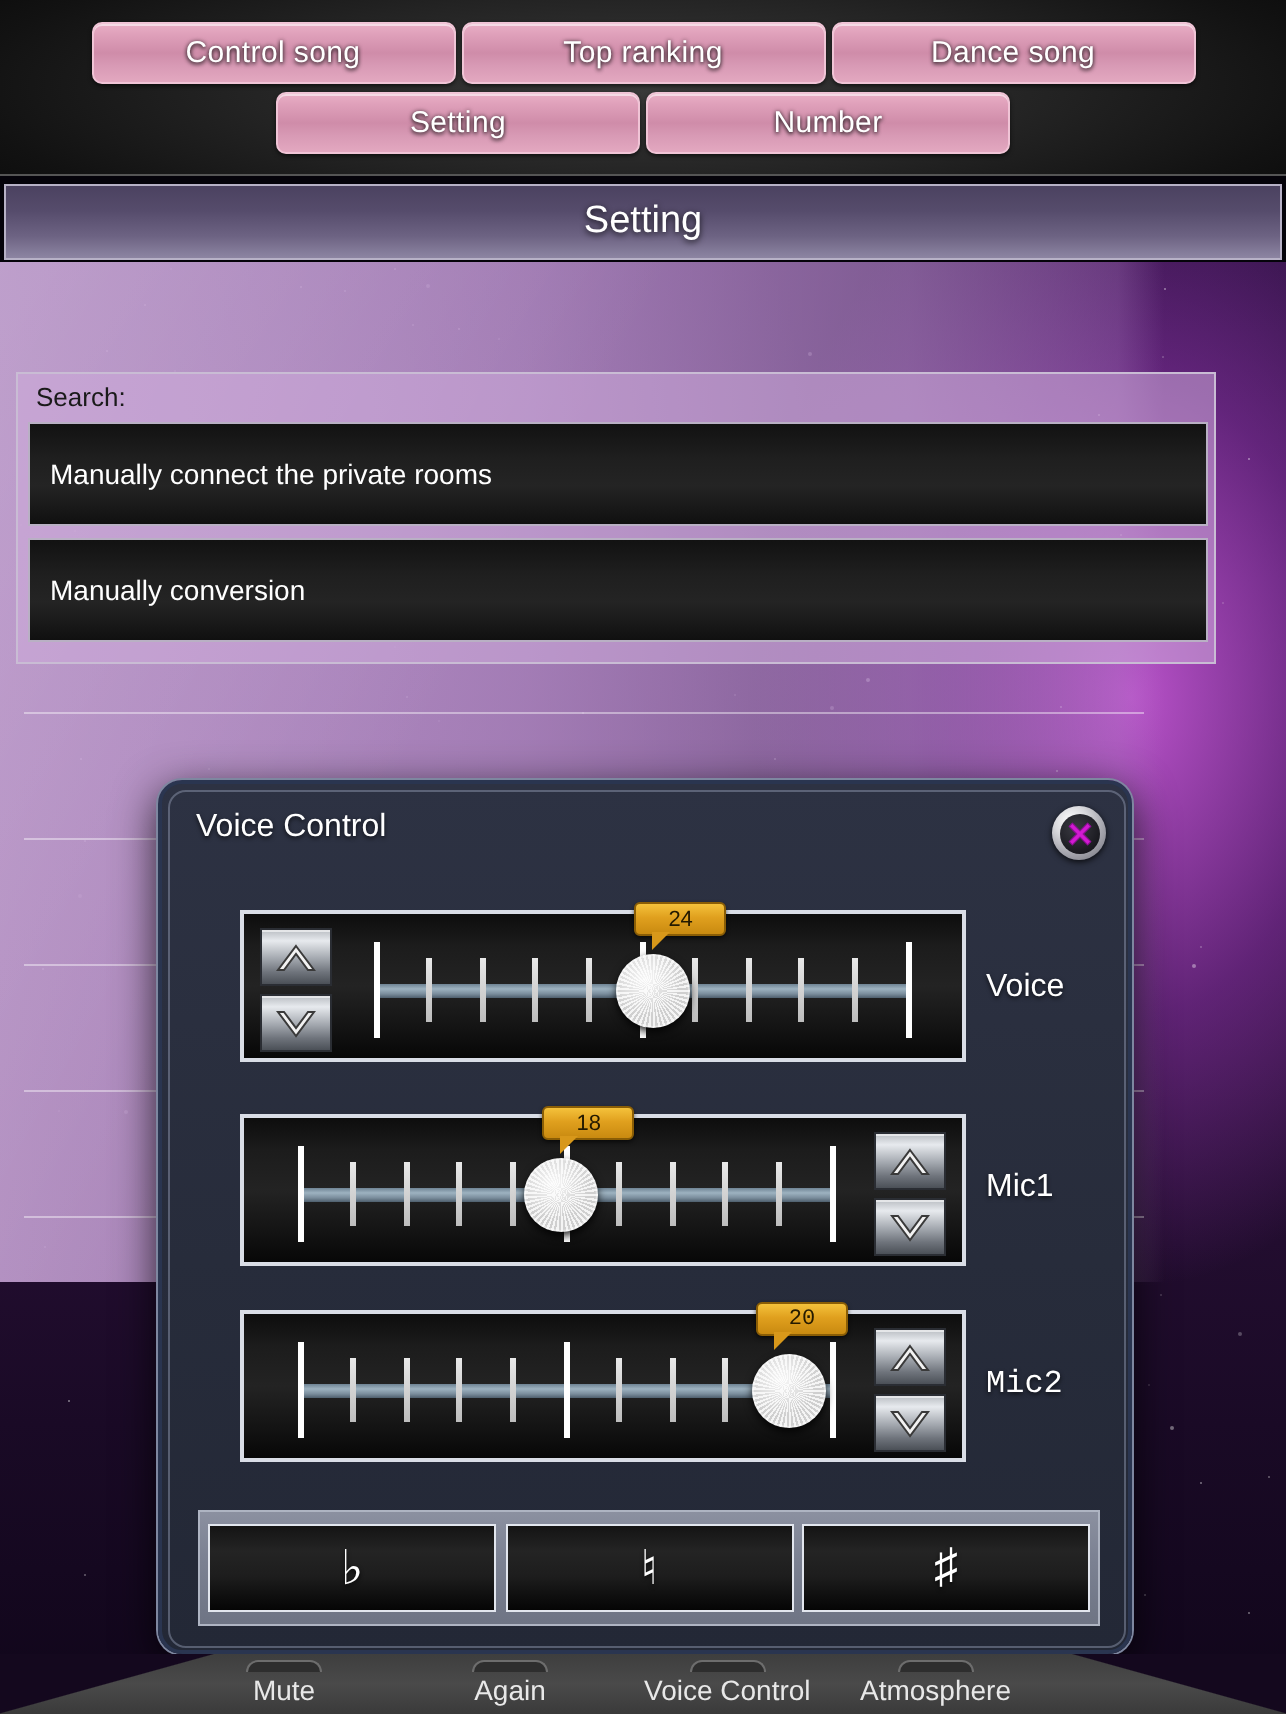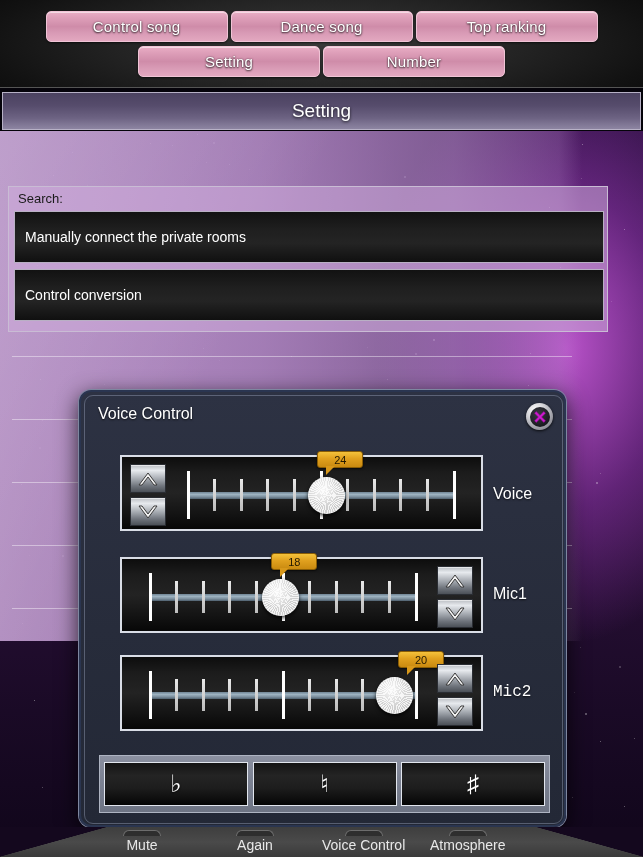--- a/index.html
+++ b/index.html
@@ -441,38 +441,38 @@
     <div class="hrule" style="top:225px;"></div>
     <div class="hrule" style="top:288px;"></div>
     <div class="hrule" style="top:351px;"></div>
     <div class="hrule" style="top:414px;"></div>
     <div class="hrule" style="top:477px;"></div>
   </div>
 
   <div class="topnav">
     <div class="navrow">
       <div class="navbtn">Control song</div>
+      <div class="navbtn">Top ranking</div>
       <div class="navbtn">Dance song</div>
-      <div class="navbtn">Top ranking</div>
     </div>
     <div class="navrow">
       <div class="navbtn">Setting</div>
       <div class="navbtn">Number</div>
     </div>
   </div>
 
   <div class="titlebar">Setting</div>
 
   <div class="setpanel">
     <div class="setpanel-label">Search:</div>
     <div class="setrow r1">
       <span>Manually connect the private rooms</span>
     </div>
     <div class="setrow r2">
-      <span>Control conversion</span>
+      <span>Manually conversion</span>
     </div>
   </div>
 
   <div class="dialog">
     <div class="dialog-inner-line"></div>
     <div class="dialog-title">Voice Control</div>
 
     <div class="close-btn">
       <div class="core">
         <svg width="14" height="14" viewBox="0 0 14 14" aria-hidden="true">
@@ -553,21 +553,21 @@
           <div class="tick" style="left: 59.7px;"></div>
           <div class="tick" style="left: 86.3px;"></div>
           <div class="tick" style="left: 112.9px;"></div>
           <div class="tick major" style="left: 139.5px;"></div>
           <div class="tick" style="left: 166.1px;"></div>
           <div class="tick" style="left: 192.7px;"></div>
           <div class="tick" style="left: 219.3px;"></div>
           <div class="tick" style="left: 245.9px;"></div>
           <div class="tick major" style="left: 272.5px;"></div>
           <div class="thumb" style="left: 234.22px;"></div>
-          <div class="bubble" style="left: 256px;">20</div>
+          <div class="bubble" style="left: 236px; font-family: Liberation Mono, monospace;">20</div>
         </div>
       <div class="stepper right">
         <div class="arrowbtn">
           <svg width="22" height="16" viewBox="0 0 22 16" aria-hidden="true">
             <path d="M11 2 L20 14 L17 14 L11 6 L5 14 L2 14 Z" fill="#f2f2f2" stroke="#3a3a3a" stroke-width="1"></path>
           </svg>
         </div>
         <div class="arrowbtn">
           <svg width="22" height="16" viewBox="0 0 22 16" aria-hidden="true">
             <path d="M11 14 L2 2 L5 2 L11 10 L17 2 L20 2 Z" fill="#f2f2f2" stroke="#3a3a3a" stroke-width="1"></path>

